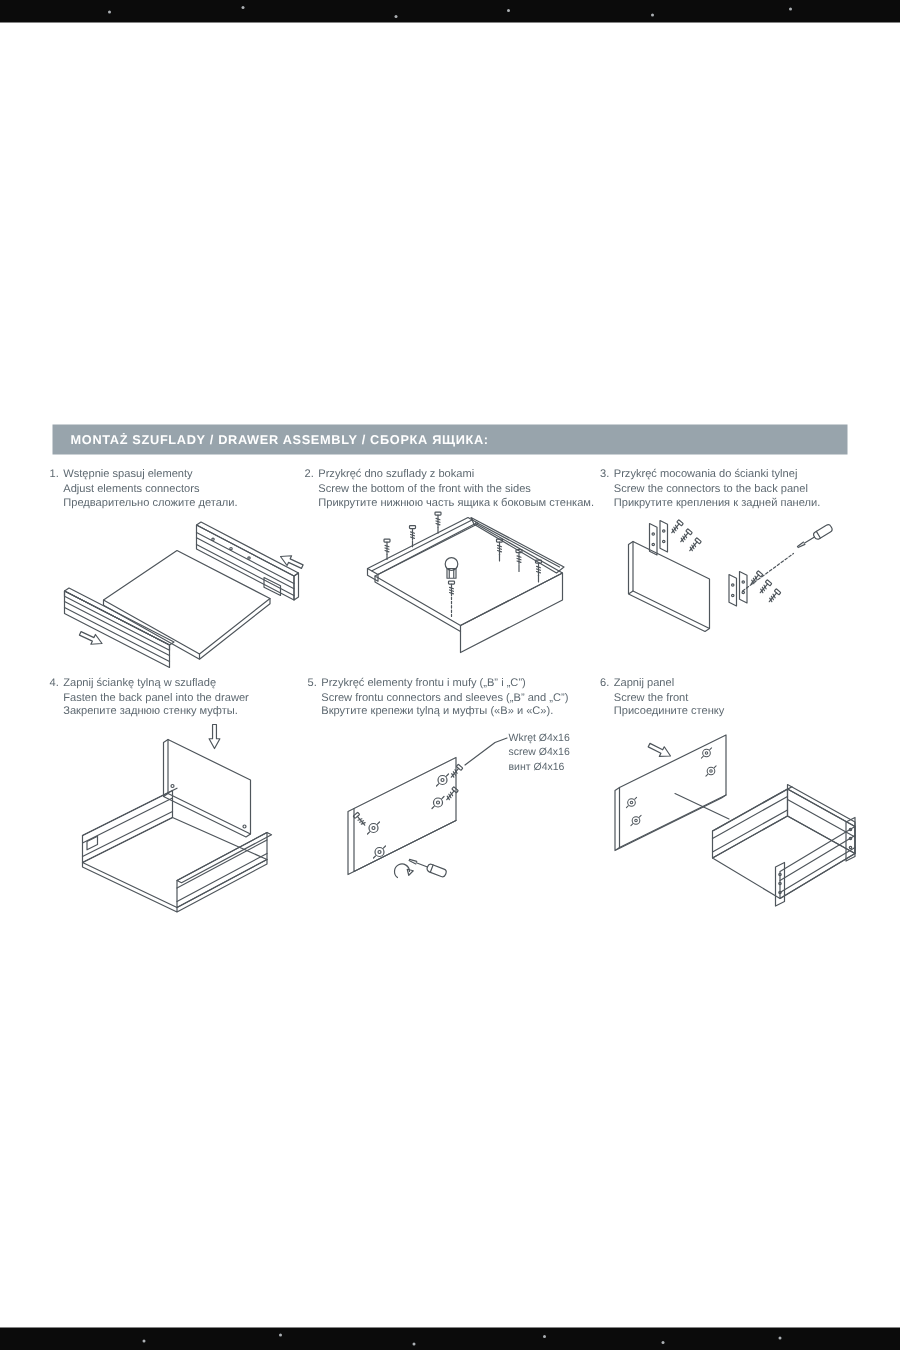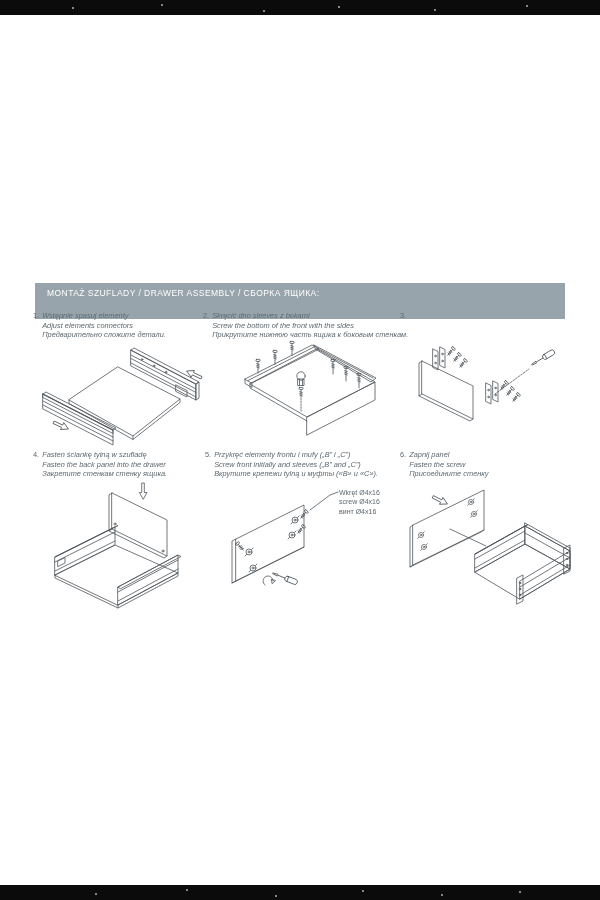--- a/index.html
+++ b/index.html
@@ -2,26 +2,26 @@
 <html><head>
 <meta charset="utf-8">
 <style>
   html,body{margin:0;padding:0;background:#fff;}
   .page{position:relative;width:600px;height:900px;background:#ffffff;overflow:hidden;
         font-family:"Liberation Sans",sans-serif;}
   .film-bar{position:absolute;left:0;width:600px;height:15px;background:#0b0b0b;}
   .film-bar.top{top:0;}
   .film-bar.bottom{top:885px;}
   .speck{position:absolute;width:2px;height:2px;background:#c9ced2;border-radius:50%;opacity:.85;}
-  .title-bar{position:absolute;left:35px;top:283px;width:530px;height:36px;background:#98a4ac;
-             color:#fff;font-size:8.5px;font-weight:normal;letter-spacing:.45px;line-height:20px;
+  .title-bar{position:absolute;left:35px;top:283px;width:530px;height:20px;background:#98a4ac;
+             color:#fff;font-size:8.5px;font-weight:bold;letter-spacing:.45px;line-height:20px;
              padding-left:12px;box-sizing:border-box;white-space:nowrap;}
   .step{position:absolute;display:flex;color:#5d6870;font-size:7.4px;line-height:9.6px;}
   .step .num{flex:none;margin-right:3px;}
-  .step .lines div{white-space:nowrap;font-style:italic;}
+  .step .lines div{white-space:nowrap;}
   .drawing{position:absolute;}
   .drawing svg{display:block;}
   .annotation{position:absolute;left:339px;top:488px;width:70px;color:#5d6870;
               font-size:7px;line-height:9.4px;z-index:5;}
   .annotation div{white-space:nowrap;}
   svg line, svg path, svg polygon, svg polyline, svg rect, svg circle{
     stroke:#4f565c;stroke-width:.8;fill:none;stroke-linejoin:round;stroke-linecap:round;}
 </style>
 </head>
 <body>
@@ -81,49 +81,54 @@
     <span class="num">1.</span>
     <span class="lines">
       <div>Wstępnie spasuj elementy</div>
       <div>Adjust elements connectors</div>
       <div>Предварительно сложите детали.</div>
     </span>
   </div>
   <div class="step" style="left:203px;top:311px;width:197px">
     <span class="num">2.</span>
     <span class="lines">
-      <div>Skręcić dno sleeves z bokami</div>
+      <div>Przykręć dno szuflady z bokami</div>
       <div>Screw the bottom of the front with the sides</div>
       <div>Прикрутите нижнюю часть ящика к боковым стенкам.</div>
     </span>
   </div>
   <div class="step" style="left:400px;top:311px;width:172px">
     <span class="num">3.</span>
+    <span class="lines">
+      <div>Przykręć mocowania do ścianki tylnej</div>
+      <div>Screw the connectors to the back panel</div>
+      <div>Прикрутите крепления к задней панели.</div>
+    </span>
   </div>
   <div class="step" style="left:33px;top:450px;width:168px">
     <span class="num">4.</span>
     <span class="lines">
-      <div>Fasten ściankę tylną w szufladę</div>
+      <div>Zapnij ściankę tylną w szufladę</div>
       <div>Fasten the back panel into the drawer</div>
-      <div>Закрепите стенкам стенку ящика.</div>
+      <div>Закрепите заднюю стенку муфты.</div>
     </span>
   </div>
   <div class="step" style="left:205px;top:450px;width:195px">
     <span class="num">5.</span>
     <span class="lines">
       <div>Przykręć elementy frontu i mufy („B” i „C”)</div>
-      <div>Screw front initially and sleeves („B” and „C”)</div>
+      <div>Screw frontu connectors and sleeves („B” and „C”)</div>
       <div>Вкрутите крепежи tylną и муфты («В» и «С»).</div>
     </span>
   </div>
   <div class="step" style="left:400px;top:450px;width:172px">
     <span class="num">6.</span>
     <span class="lines">
       <div>Zapnij panel</div>
-      <div>Fasten the screw</div>
+      <div>Screw the front</div>
       <div>Присоедините стенку</div>
     </span>
   </div>
 
   <div class="annotation">
     <div>Wkręt Ø4x16</div>
     <div>screw Ø4x16</div>
     <div>винт Ø4x16</div>
   </div>
 

